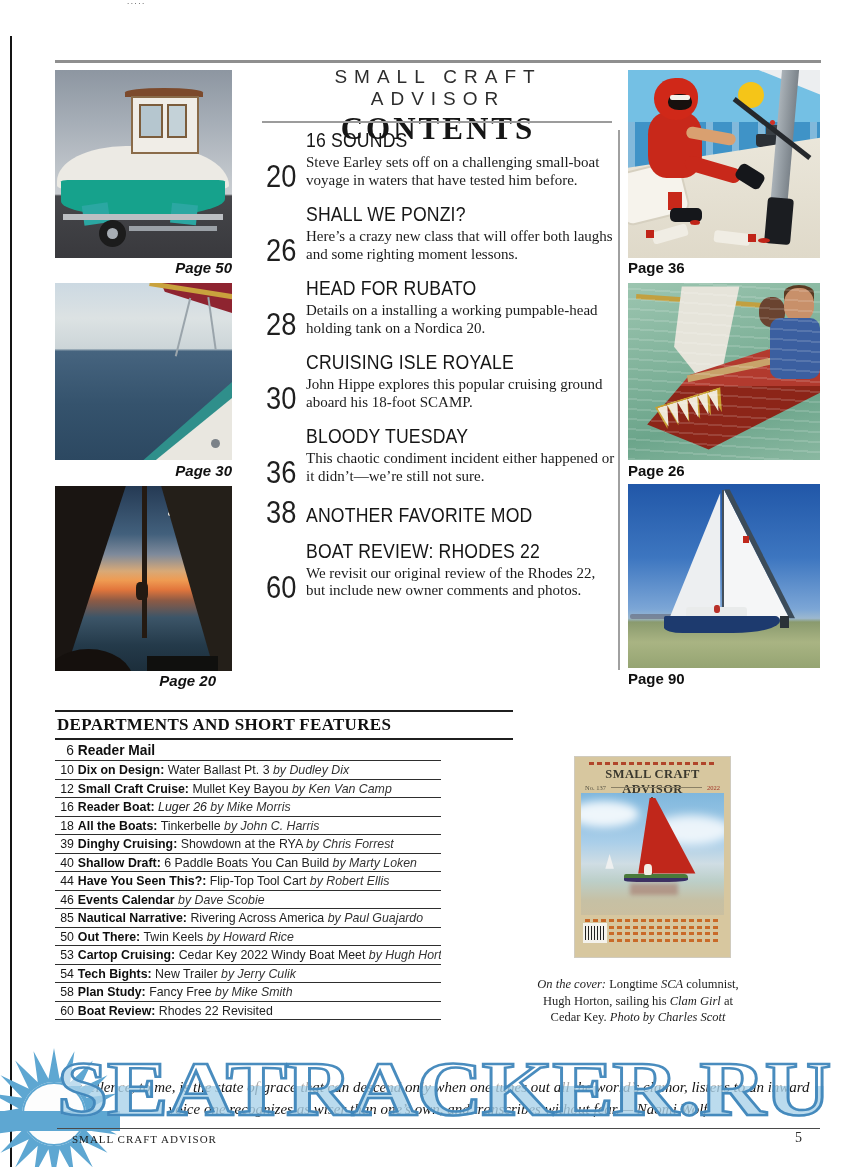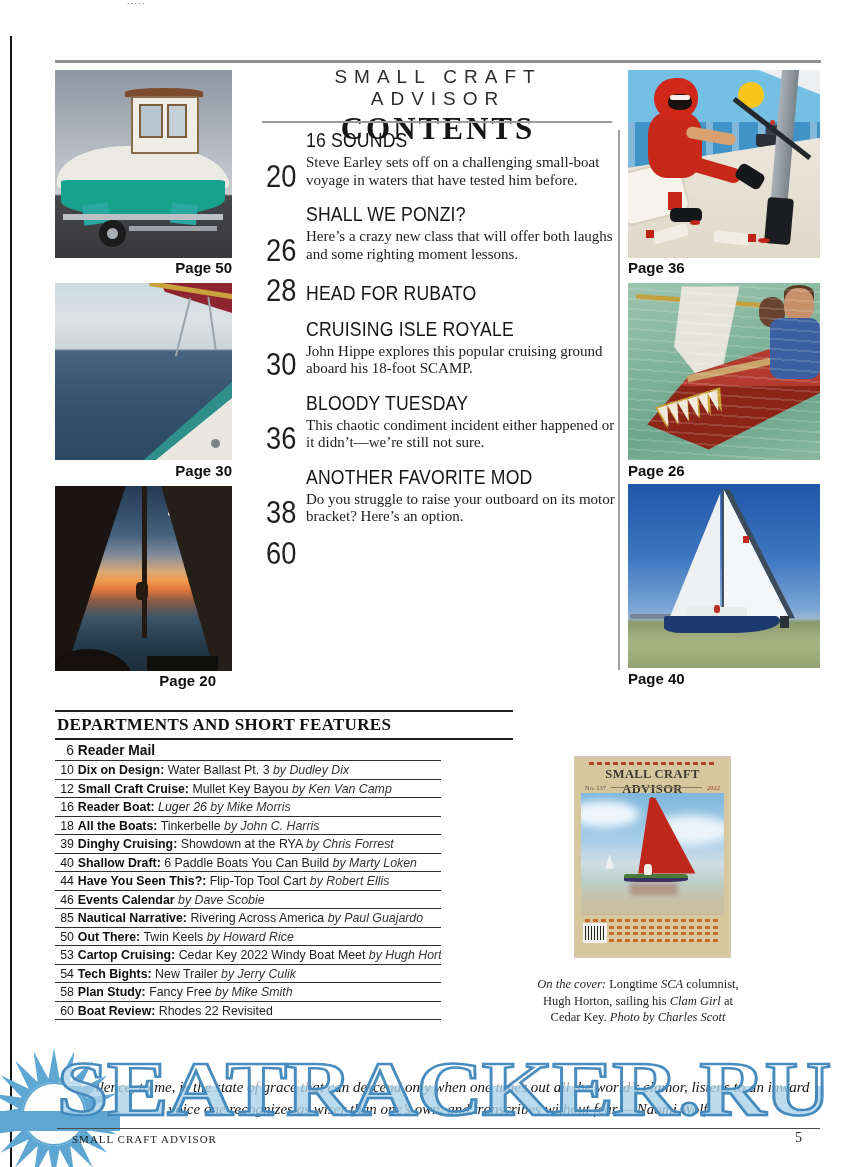--- a/index.html
+++ b/index.html
@@ -14,21 +14,21 @@
   .header{position:absolute;left:262px;top:66px;width:352px;text-align:center;}
   .mag-name{font-family:"Liberation Sans",sans-serif;font-size:19px;letter-spacing:7px;color:#2d2d2d;}
   .contents-title{font-family:"Liberation Serif",serif;font-weight:700;font-size:31px;letter-spacing:3px;color:#161616;margin-top:1px;text-align:center;}
   .contents-rule{position:absolute;left:262px;top:121px;width:350px;height:2px;background:#9c9c9c;}
   .col-divider{position:absolute;left:618px;top:130px;width:2px;height:540px;background:#a0a0a0;}
 
   
   .ph{position:absolute;overflow:hidden;background:#ccc;}
   .ph *{position:absolute;}
   .cap{position:absolute;font-weight:700;font-size:15px;color:#101010;font-family:"Liberation Sans",sans-serif;}
-  .cap.r{text-align:right;}
+  .cap.r{text-align:right;font-style:italic;}
 
   
   .ph50{left:55px;top:70px;width:177px;height:188px;
     background:linear-gradient(180deg,#8d96a1 0%,#a6aeb7 28%,#c3c8cd 58%,#c9cdd1 66%,#45464a 67%,#39393d 100%);}
   .ph50 .hull{left:2px;top:76px;width:172px;height:44px;background:#eceae4;border-radius:40% 45% 10% 10%/80% 90% 10% 10%;}
   .ph50 .band{left:6px;top:110px;width:164px;height:36px;background:#16a28c;border-radius:4% 4% 48% 42%;}
   .ph50 .cabin{left:76px;top:26px;width:64px;height:54px;background:#f0ede7;border:2px solid #8a6b49;}
   .ph50 .win1{left:6px;top:6px;width:20px;height:30px;background:#b5c6cf;border:2px solid #7c5d3c;}
   .ph50 .win2{left:34px;top:6px;width:16px;height:30px;background:#c4d2d8;border:2px solid #7c5d3c;}
   .ph50 .roof{left:70px;top:18px;width:78px;height:9px;background:#7c4a2c;border-radius:50% 50% 0 0;}
@@ -315,49 +315,50 @@
     <div class="jib"></div>
     <div class="main"></div>
     <div class="leech"></div>
     <div class="mast"></div>
     <div class="badge"></div>
     <div class="cabin"></div>
     <div class="crew"></div>
     <div class="hull"></div>
     <div class="motor"></div>
   </div>
-  <div class="cap" style="left:628px;top:670px;width:192px;">Page 40</div>
+  <div class="cap" style="left:628px;top:670px;width:192px;">Page 90</div>
 
   <div class="features" id="features">
       <div class="feat">
         <div class="feat-num">20</div>
         <div><div class="feat-title">16 SOUNDS</div><div class="feat-desc">Steve Earley sets off on a challenging small-boat voyage in waters that have tested him before.</div></div>
       </div>
       <div class="feat">
         <div class="feat-num">26</div>
         <div><div class="feat-title">SHALL WE PONZI?</div><div class="feat-desc">Here’s a crazy new class that will offer both laughs and some righting moment lessons.</div></div>
       </div>
       <div class="feat">
         <div class="feat-num">28</div>
-        <div><div class="feat-title">HEAD FOR RUBATO</div></div>
+        <div><div class="feat-title">HEAD FOR RUBATO</div><div class="feat-desc">Details on a installing a working pumpable-head holding tank on a Nordica 20.</div></div>
       </div>
       <div class="feat">
         <div class="feat-num">30</div>
         <div><div class="feat-title">CRUISING ISLE ROYALE</div><div class="feat-desc">John Hippe explores this popular cruising ground aboard his 18-foot SCAMP.</div></div>
       </div>
       <div class="feat">
         <div class="feat-num">36</div>
         <div><div class="feat-title">BLOODY TUESDAY</div><div class="feat-desc">This chaotic condiment incident either happened or it didn’t—we’re still not sure.</div></div>
       </div>
       <div class="feat">
         <div class="feat-num">38</div>
-        <div><div class="feat-title">ANOTHER FAVORITE MOD</div><div class="feat-desc">Do you struggle to raise your outboard on its motor bracket? Here’s an option.</div></div>
+        <div><div class="feat-title">ANOTHER FAVORITE MOD</div></div>
       </div>
       <div class="feat">
         <div class="feat-num">60</div>
+        <div><div class="feat-title">BOAT REVIEW: RHODES 22</div><div class="feat-desc">We revisit our original review of the Rhodes 22, but include new owner comments and photos.</div></div>
       </div>
     </div>
 
   <div class="dept">
     <div class="dept-head">DEPARTMENTS AND SHORT FEATURES</div>
     <div class="dept-rows" id="dept-rows">
         <div class="drow first">
           <span class="drow-in"><span class="n">6</span><span class="lb">Reader Mail</span></span>
         </div>
         <div class="drow">

